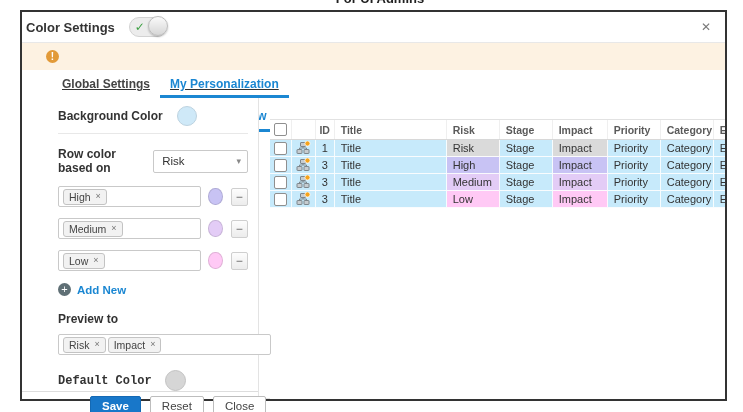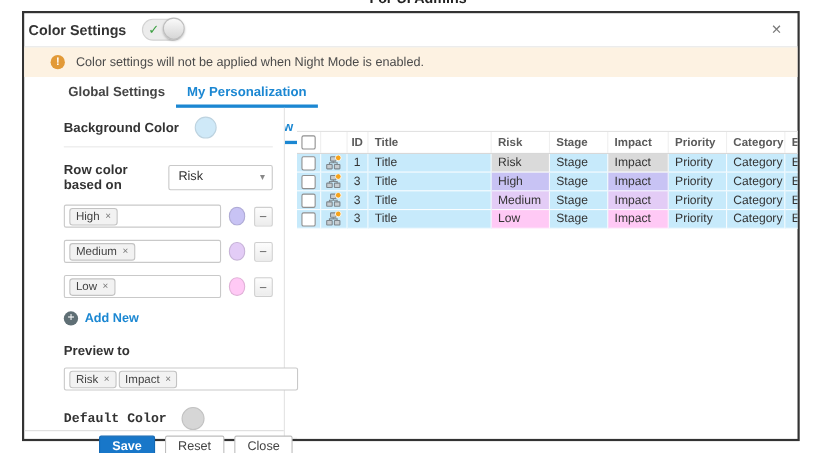--- a/index.html
+++ b/index.html
@@ -27,21 +27,21 @@
   .dlg-close{position:absolute;right:12px;top:7px;font-size:12px;color:#7a7a7a;
     background:none;border:none;cursor:pointer;padding:2px;line-height:1;}
 
   
   .warning{flex:0 0 27px;height:27px;background:#fdf2e2;display:flex;align-items:center;padding-left:24px;}
   .warn-icon{width:13px;height:13px;border-radius:50%;background:#e29a38;color:#fff;
     font-size:10px;font-weight:bold;display:flex;align-items:center;justify-content:center;flex:0 0 13px;line-height:1;}
   .warn-text{margin-left:10px;font-size:11.5px;color:#4a4a4a;}
 
   
-  .tabs{flex:0 0 28px;height:28px;display:flex;padding-left:30px;}
+  .tabs{flex:0 0 28px;height:28px;display:flex;align-items:flex-end;padding-left:30px;text-decoration:underline;}
   .tab{font-size:12px;font-weight:600;padding:6px 10px 7px;cursor:pointer;color:#444;}
   .tab.active{color:#1b87d2;border-bottom:3px solid #1b87d2;padding-bottom:4px;}
 
   
   .dlg-body{flex:1;display:flex;min-height:0;}
   .left-panel{width:236px;flex:0 0 236px;border-right:1px solid #e3e3e3;
     display:flex;flex-direction:column;position:relative;}
   .lp-content{padding:4px 10px 0 19px;flex:1;margin-left:17px;}
   .lp-row{display:flex;align-items:center;}
   .lp-label{font-size:12px;font-weight:600;color:#333;}
@@ -116,21 +116,20 @@
     <span class="dlg-title">Color Settings</span>
     <div class="toggle">
       <span class="toggle-check">✓</span>
       <span class="toggle-knob"></span>
     </div>
     <button class="dlg-close">✕</button>
   </div>
 
   <div class="warning">
     <span class="warn-icon">!</span>
-    <span class="warn-text">Color settings will not be applied when Night Mode is enabled.</span>
   </div>
 
   <div class="tabs">
     <span class="tab">Global Settings</span>
     <span class="tab active">My Personalization</span>
   </div>
 
   <div class="dlg-body">
 
     <div class="left-panel">

